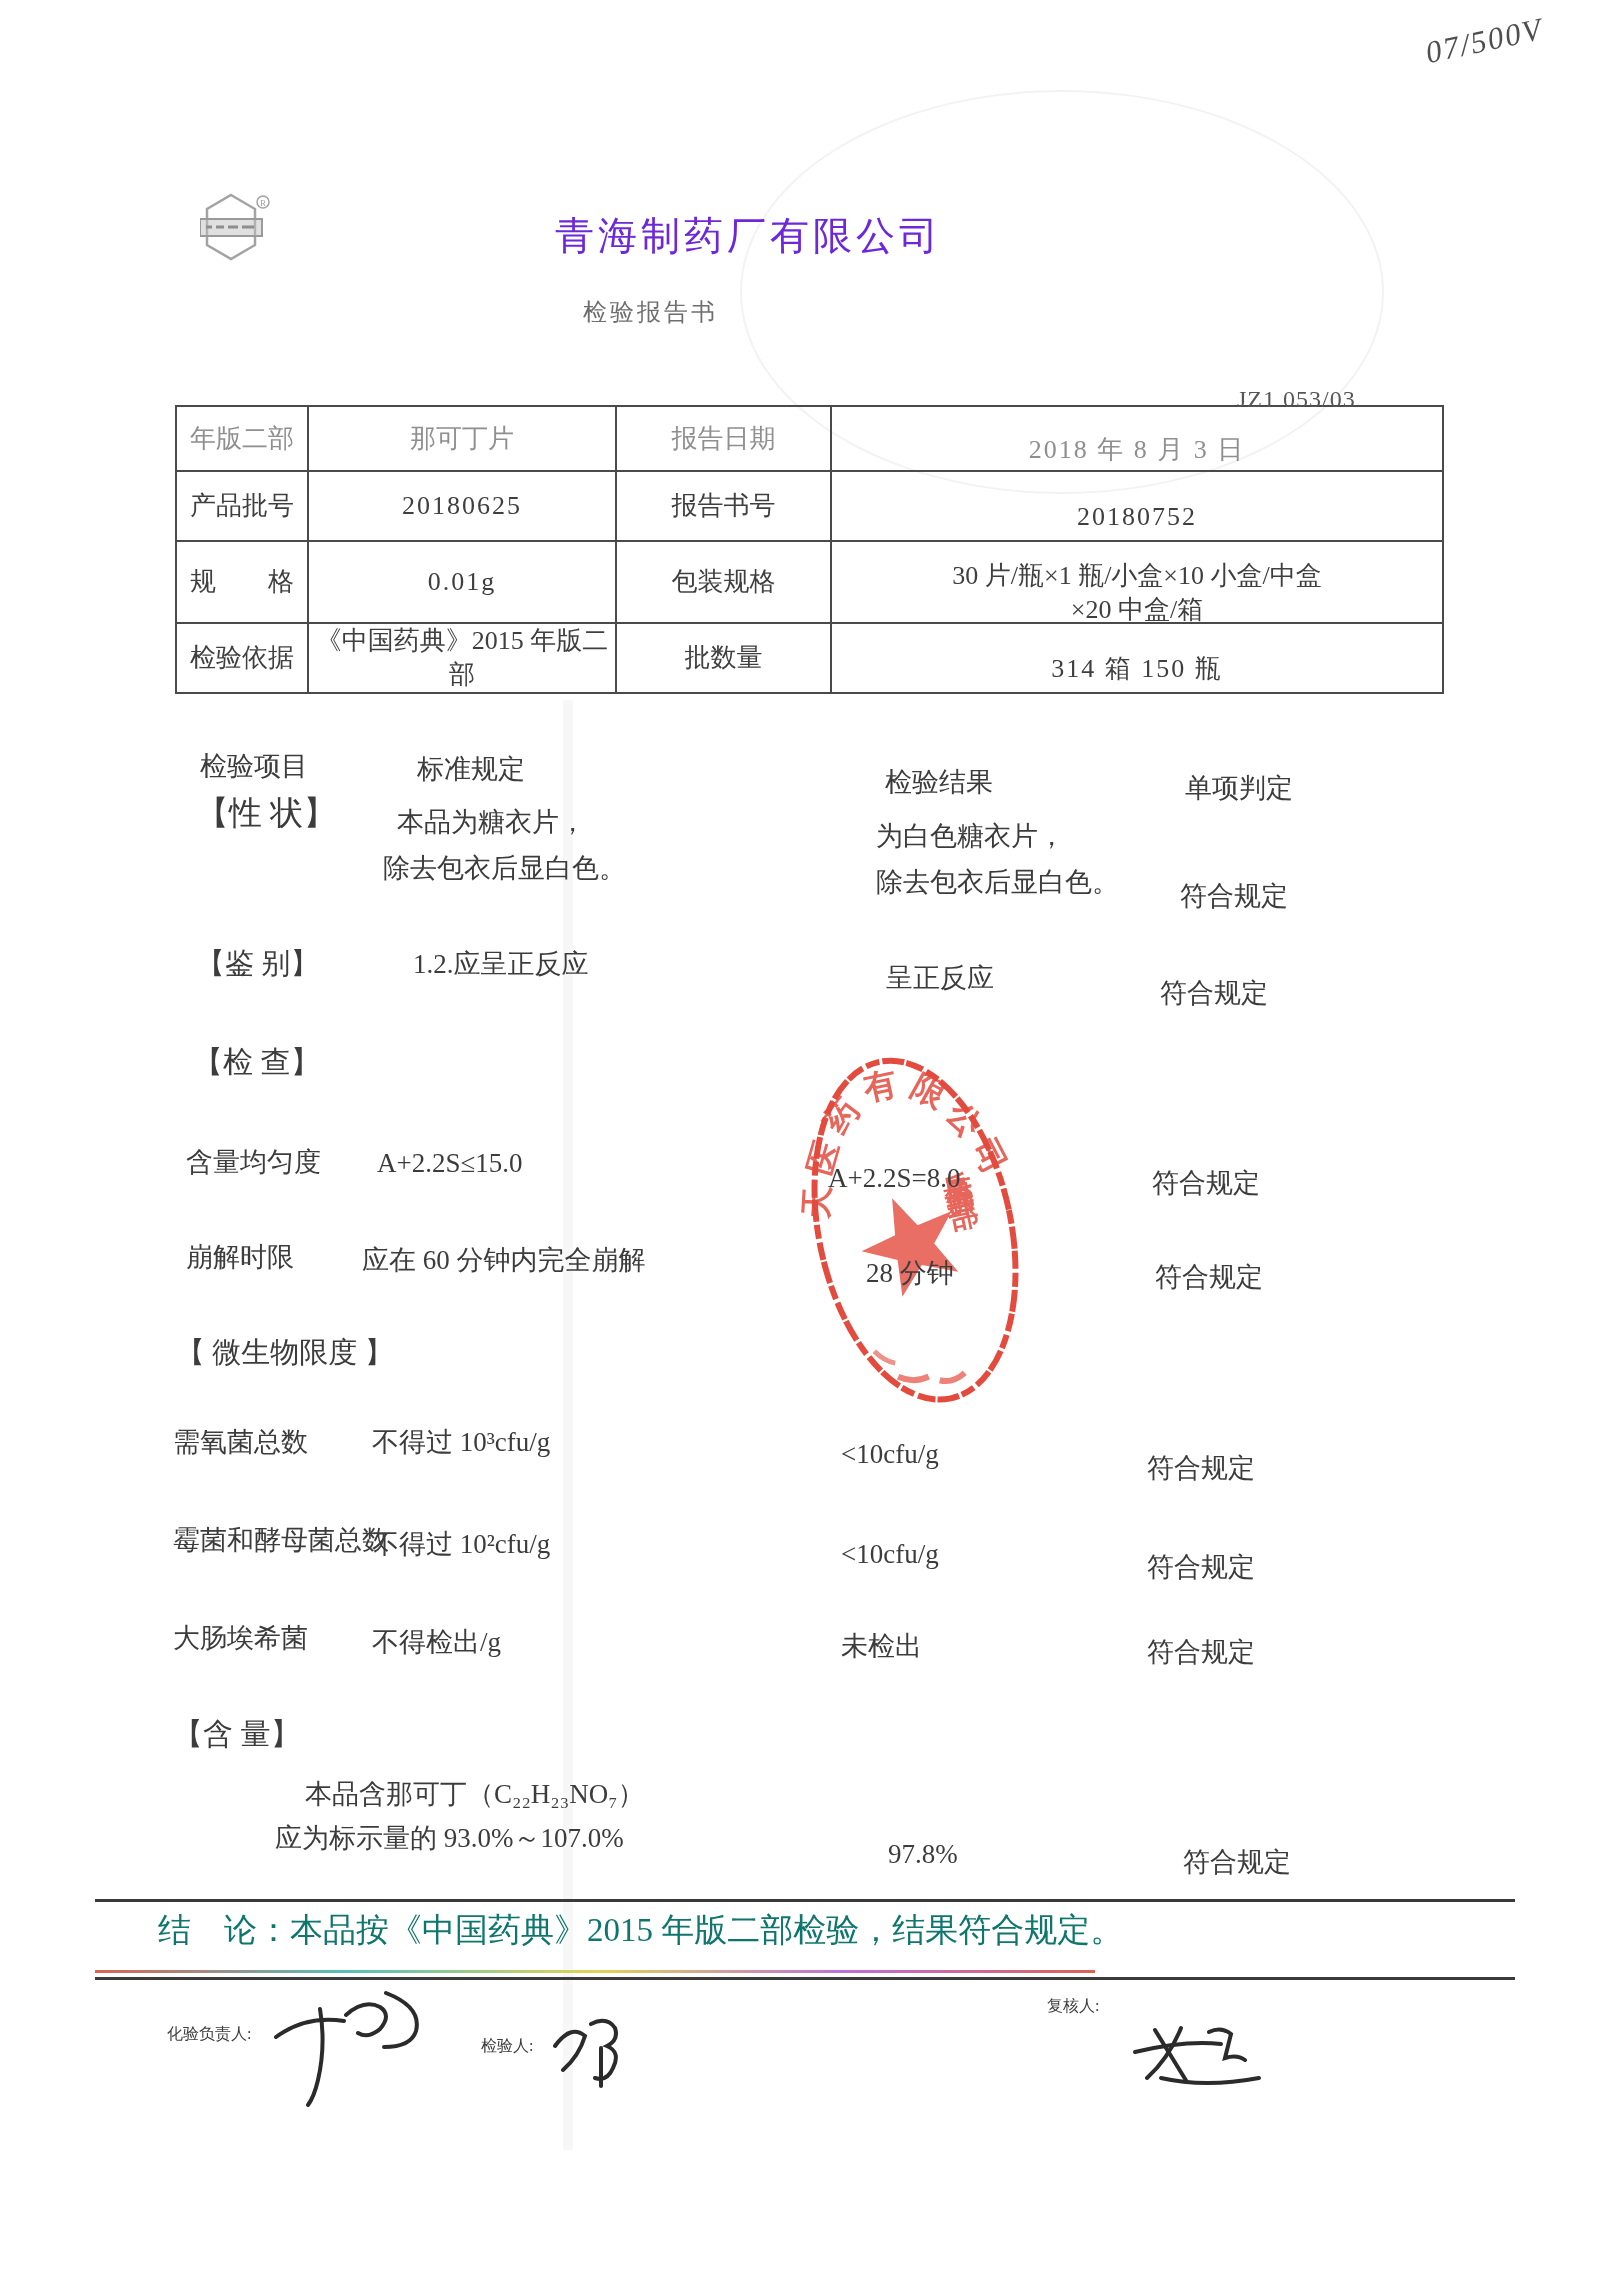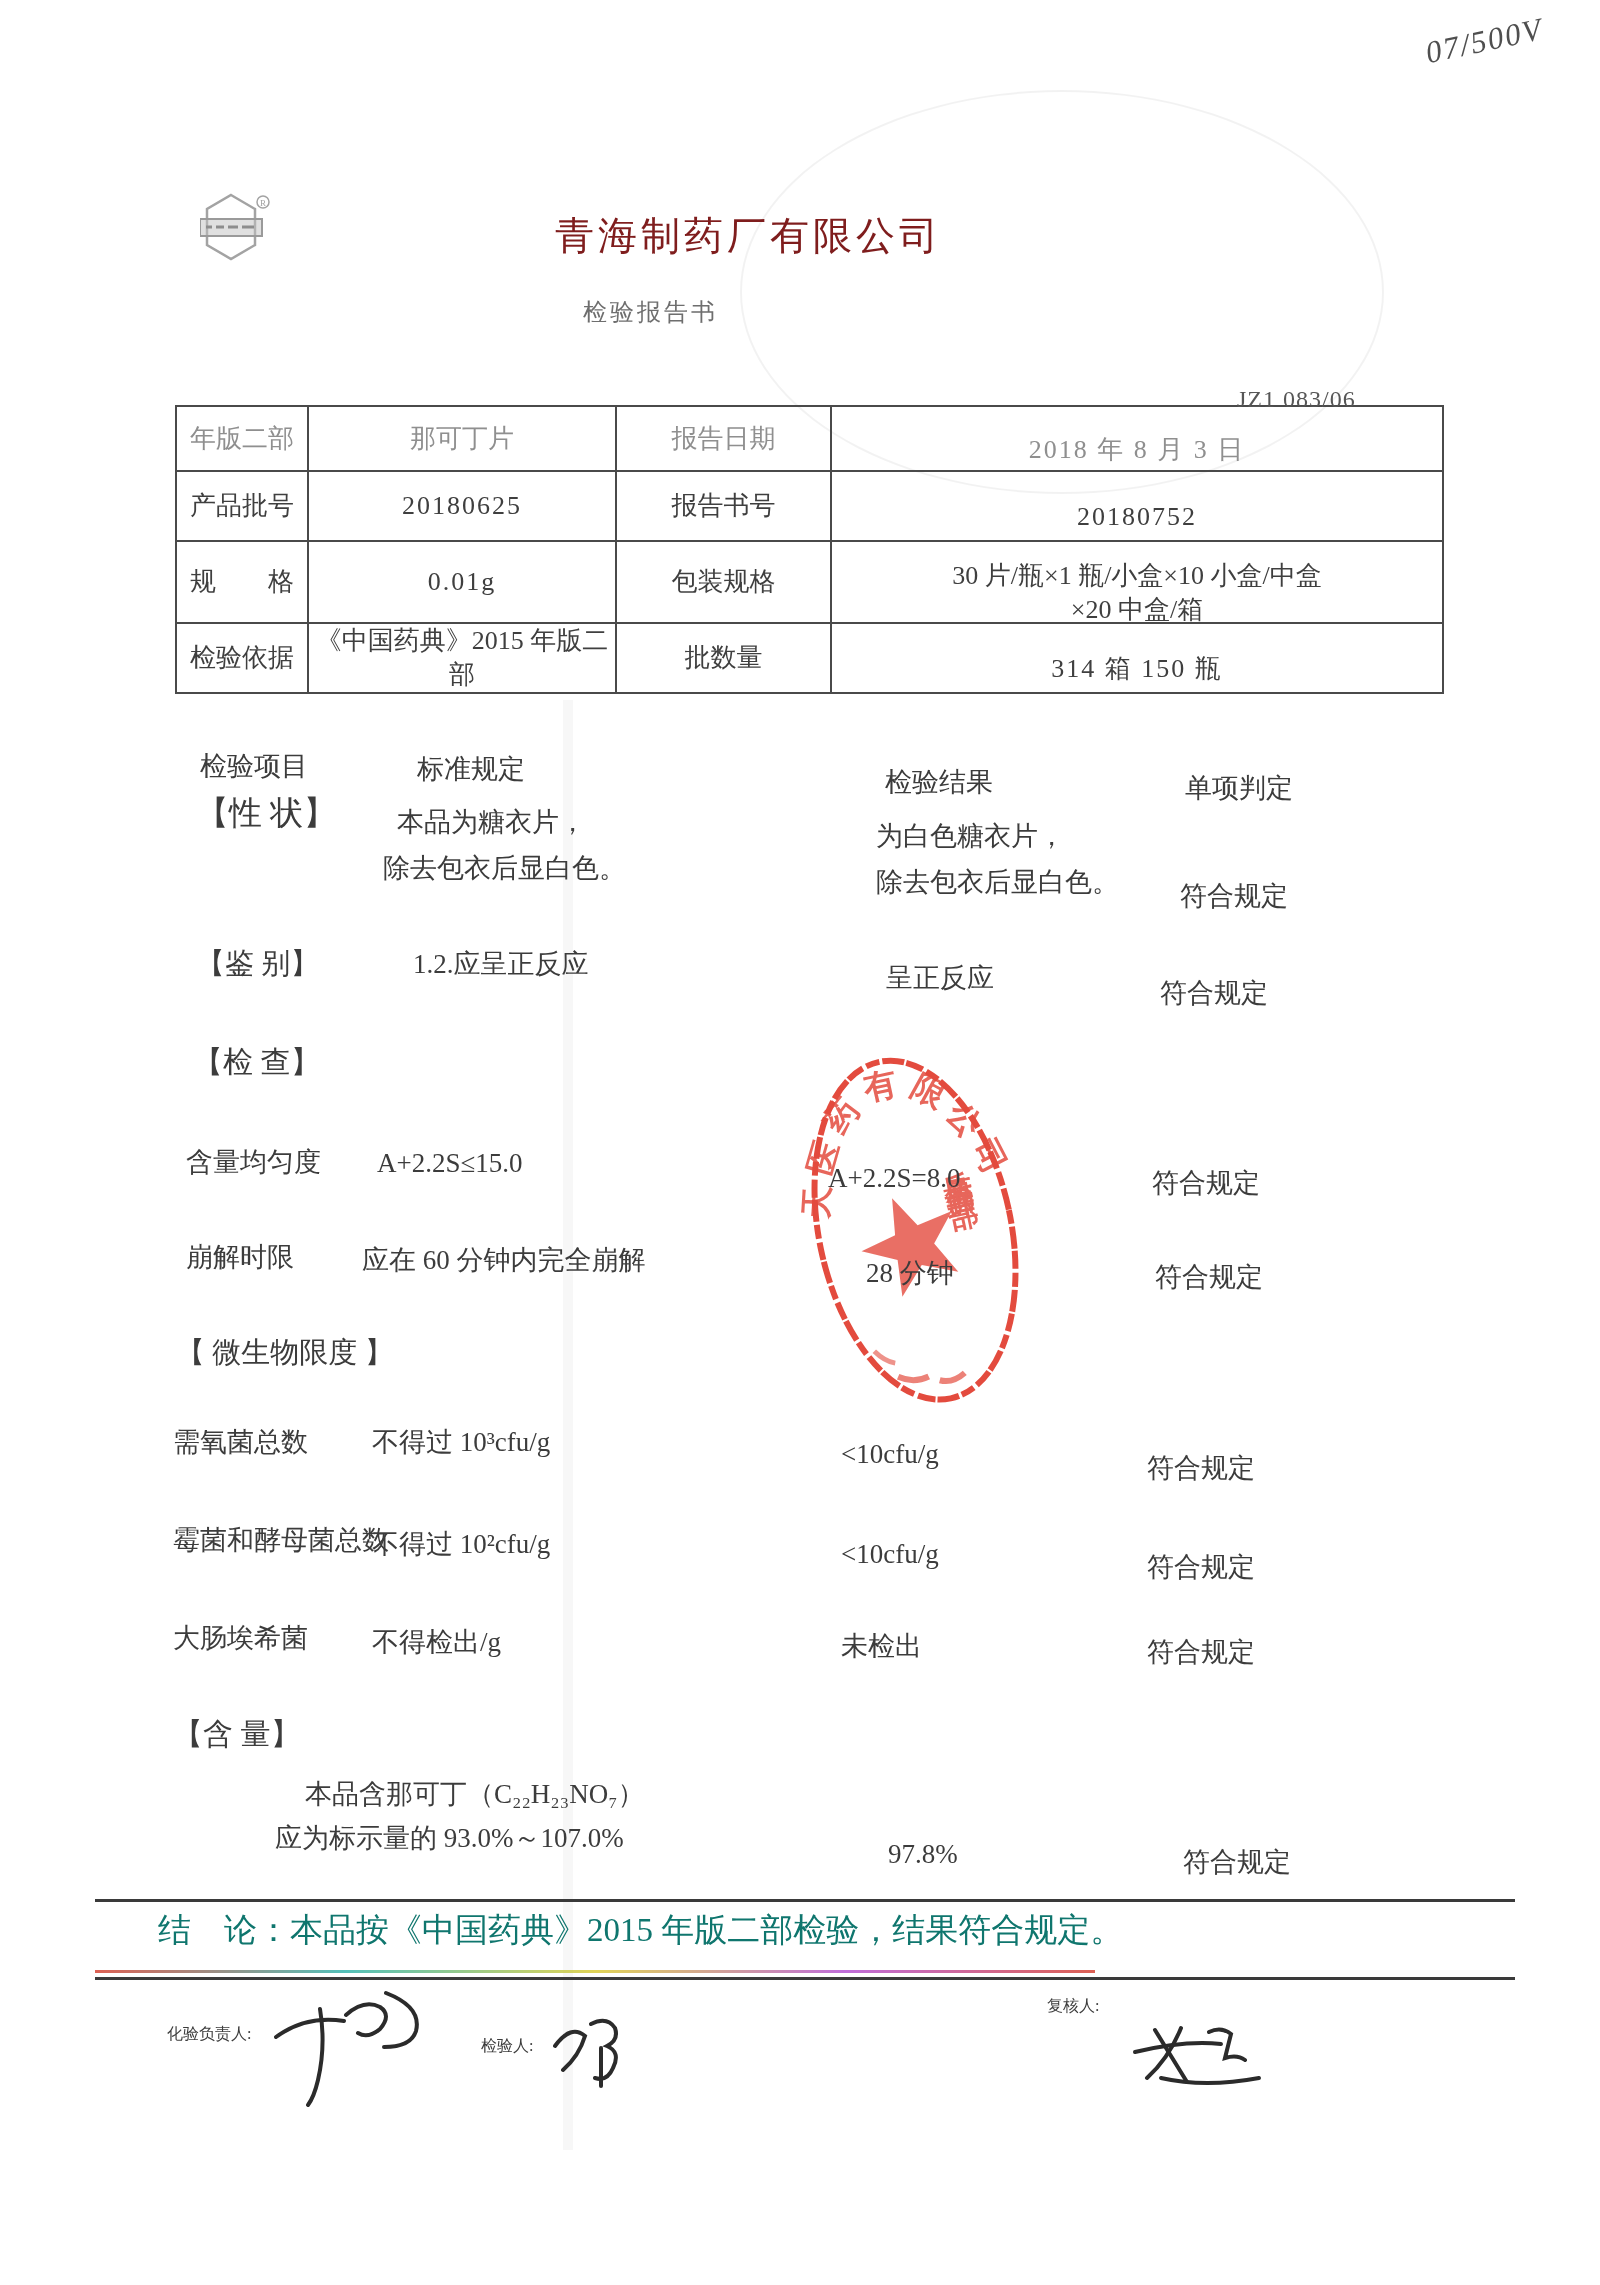--- a/index.html
+++ b/index.html
@@ -54,23 +54,23 @@
         <rect x="0" y="27" width="62" height="17" fill="#c2c2c2" fill-opacity="0.5" stroke="#9a9a9a" stroke-width="2"></rect>
         <line x1="6" y1="35" x2="12" y2="35" stroke="#8d8d8d" stroke-width="3"></line>
         <line x1="16" y1="35" x2="24" y2="35" stroke="#8d8d8d" stroke-width="3"></line>
         <line x1="28" y1="35" x2="38" y2="35" stroke="#8d8d8d" stroke-width="3"></line>
         <line x1="42" y1="35" x2="54" y2="35" stroke="#8d8d8d" stroke-width="3"></line>
         <circle cx="63" cy="10" r="6" fill="none" stroke="#a3a3a3" stroke-width="1.5"></circle>
         <text x="63" y="14" font-size="9" fill="#a3a3a3" text-anchor="middle">R</text>
       </svg>
     </div>
 
-    <div class="t" style="left:555px;top:212px;font-size:39px;letter-spacing:4px;color:#7f1d1d;">青海制药厂有限公司</div>
+    <div class="t" style="left:555px;top:212px;font-size:39px;letter-spacing:4px;color:#6d28d9;">青海制药厂有限公司</div>
     <div class="t" style="left:583px;top:297px;font-size:24px;letter-spacing:3px;color:#6e6e6e;">检验报告书</div>
-    <div class="t" style="left:1237px;top:384px;font-size:24px;color:#565656;letter-spacing:1px;">JZ1 083/06</div>
+    <div class="t" style="left:1237px;top:384px;font-size:24px;color:#565656;letter-spacing:1px;">JZ1 053/03</div>
   </div>
 
   <div class="info-table">
     <div>年版二部</div>
     <div>那可丁片</div>
     <div>报告日期</div>
     <div class="num">2018 年 8 月 3 日</div>
 
     <div>产品批号</div>
     <div class="num">20180625</div>

